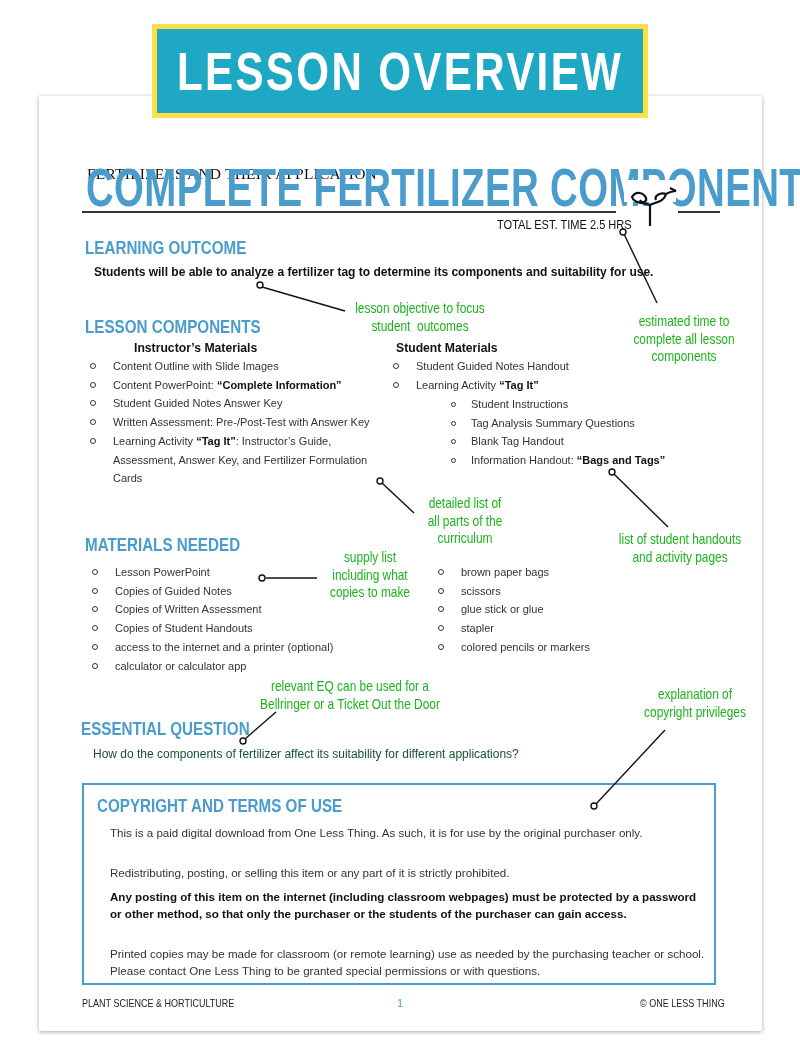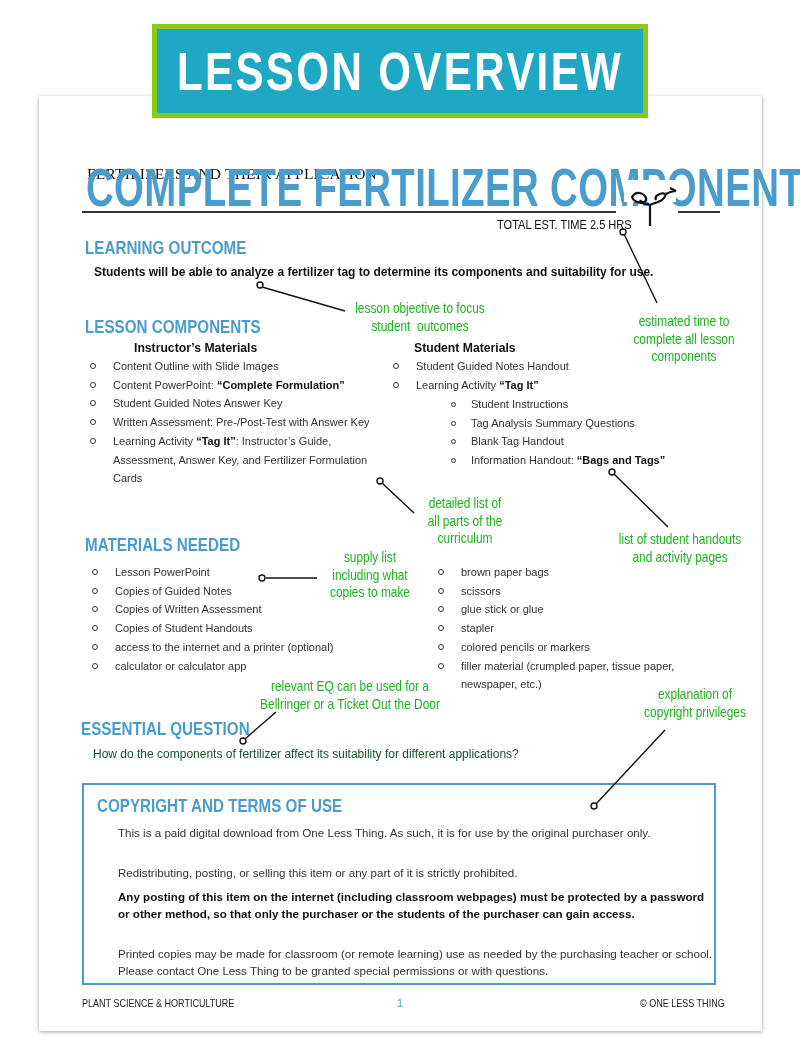--- a/index.html
+++ b/index.html
@@ -1,38 +1,38 @@
 <!DOCTYPE html>
 <html><head>
 <meta charset="utf-8">
 <style>
   html, body { margin:0; padding:0; }
   body { width:800px; height:1056px; background:#ffffff; position:relative; overflow:hidden; font-family:"DejaVu Sans", sans-serif; color:#222; }
   .page { position:absolute; left:39px; top:96px; width:723px; height:935px; background:#fff; box-shadow: 0 1px 4px rgba(0,0,0,0.35); }
-  .banner { position:absolute; left:152px; top:24px; width:496px; height:94px; background:#84cc16; z-index:5; }
+  .banner { position:absolute; left:152px; top:24px; width:496px; height:94px; background:#fde047; z-index:5; }
   .banner-inner { position:absolute; left:5px; top:5px; right:5px; bottom:5px; background:#1fa8c4; display:flex; align-items:center; justify-content:center; }
   .banner-title { color:#fff; font-family:"Liberation Sans", sans-serif; font-weight:bold; font-size:54px; letter-spacing:3px; transform:scaleX(0.78); white-space:nowrap; }
   .abs { position:absolute; }
   .subtitle { left:87px; top:143px; font-family:"Liberation Serif", serif; font-size:15.5px; color:#111; letter-spacing:0.2px;margin-top:22px; }
   .main-title { left:86px; top:157px; font-family:"Liberation Sans", sans-serif; font-weight:bold; font-size:53px; color:#4a9ccc; transform-origin:left top; transform:scaleX(0.725); white-space:nowrap; letter-spacing:0.5px; }
   .rule { height:1.5px; background:#333; }
   .est-time { left:497px; top:217px; font-family:"Liberation Sans", sans-serif; font-size:13px; color:#111; transform-origin:left top; transform:scaleX(0.85); white-space:nowrap; }
   .sec-head { font-family:"Liberation Sans", sans-serif; font-weight:bold; font-size:19px; color:#4a9ccc; transform-origin:left top; transform:scaleX(0.8); white-space:nowrap; }
   .body-bold { font-family:"Liberation Sans", sans-serif; font-weight:bold; font-size:12px; color:#111; white-space:nowrap; }
   .list { list-style:none; margin:0; padding:0; font-family:"Liberation Sans", sans-serif; font-size:11px; color:#333; }
   .list li { position:relative; padding-left:28px; line-height:18.7px; }
   .list li::before { content:""; position:absolute; left:5px; top:6px; width:4px; height:4px; border:1.2px solid #333; border-radius:50%; }
   .list.sub li { padding-left:26px; }
   .list.sub li::before { left:6px; width:3px; height:3px; top:7px; }
   .list b { color:#111; }
   .col-head { font-family:"Liberation Sans", sans-serif; font-weight:bold; font-size:12.2px; color:#111; }
   .note { font-family:"Liberation Sans", sans-serif; font-size:14.5px; color:#1db31d; text-align:center; line-height:17.5px; transform-origin:center top; transform:scaleX(0.82); white-space:nowrap; }
   .eq { left:93px; top:747px; font-family:"Liberation Sans", sans-serif; font-size:12px; color:#14532d; white-space:nowrap; }
   .copy-box { left:82px; top:783px; width:634px; height:202px; border:2px solid #4a9ccc; box-sizing:border-box; }
-  .copy-p { position:absolute; left:118px; width:600px; font-family:"Liberation Sans", sans-serif; font-size:11.6px; color:#333; line-height:17px; }
+  .copy-p { position:absolute; left:110px; width:600px; font-family:"Liberation Sans", sans-serif; font-size:11.6px; color:#333; line-height:17px; }
   .copy-p b { color:#111; }
   .footer { font-family:"Liberation Sans", sans-serif; font-size:11px; color:#222; transform-origin:left top; transform:scaleX(0.82); white-space:nowrap; }
   svg.lines { position:absolute; left:0; top:0; width:800px; height:1056px; pointer-events:none; z-index:3; }
 </style>
 </head>
 <body>
 
 <div class="page"></div>
 
 <div class="banner">
@@ -53,27 +53,27 @@
 </svg>
 <div class="abs est-time">TOTAL EST. TIME 2.5 HRS</div>
 
 <div class="abs sec-head" style="left:85px; top:237px;">LEARNING OUTCOME</div>
 <div class="abs body-bold" style="left:94px; top:265px;">Students will be able to analyze a fertilizer tag to determine its components and suitability for use.</div>
 
 <div class="abs sec-head" style="left:85px; top:316px;">LESSON COMPONENTS</div>
 <div class="abs col-head" style="left:90px; top:341px;padding-left:44px;">Instructor’s Materials</div>
 <ul class="abs list" style="left:85px; top:357px; width:300px;">
   <li><span>Content Outline with Slide Images</span></li>
-  <li><span>Content PowerPoint: </span><b>“Complete Formulation”</b></li>
+  <li><span>Content PowerPoint: </span><b>“Complete Information”</b></li>
   <li><span>Student Guided Notes Answer Key</span></li>
   <li><span>Written Assessment: Pre-/Post-Test with Answer Key</span></li>
   <li><span>Learning Activity </span><b>“Tag It”</b><span>: Instructor’s Guide, Assessment, Answer Key, and Fertilizer Formulation Cards</span></li>
 </ul>
 
-<div class="abs col-head" style="left:414px; top:341px;">Student Materials</div>
+<div class="abs col-head" style="left:396px; top:341px;">Student Materials</div>
 <ul class="abs list" style="left:388px; top:357px; width:330px;">
   <li><span>Student Guided Notes Handout</span></li>
   <li><span>Learning Activity </span><b>“Tag It”</b></li>
 </ul>
 <ul class="abs list sub" style="left:445px; top:395px; width:300px;">
   <li><span>Student Instructions</span></li>
   <li><span>Tag Analysis Summary Questions</span></li>
   <li><span>Blank Tag Handout</span></li>
   <li><span>Information Handout: </span><b>“Bags and Tags”</b></li>
 </ul>
@@ -86,21 +86,20 @@
   <li>Copies of Student Handouts</li>
   <li>access to the internet and a printer (optional)</li>
   <li>calculator or calculator app</li>
 </ul>
 <ul class="abs list" style="left:433px; top:563px; width:300px;">
   <li>brown paper bags</li>
   <li>scissors</li>
   <li>glue stick or glue</li>
   <li>stapler</li>
   <li>colored pencils or markers</li>
-  <li>filler material (crumpled paper, tissue paper, newspaper, etc.)</li>
 </ul>
 
 <div class="abs sec-head" style="left:81px; top:718px;">ESSENTIAL QUESTION</div>
 <div class="abs eq">How do the components of fertilizer affect its suitability for different applications?</div>
 
 <div class="abs copy-box"></div>
 <div class="abs sec-head" style="left:97px; top:795px;">COPYRIGHT AND TERMS OF USE</div>
 <div class="copy-p" style="top:824px;">
   <span>This is a paid digital download from One Less Thing. As such, it is for use by the original purchaser only.</span><br>
 </div>

